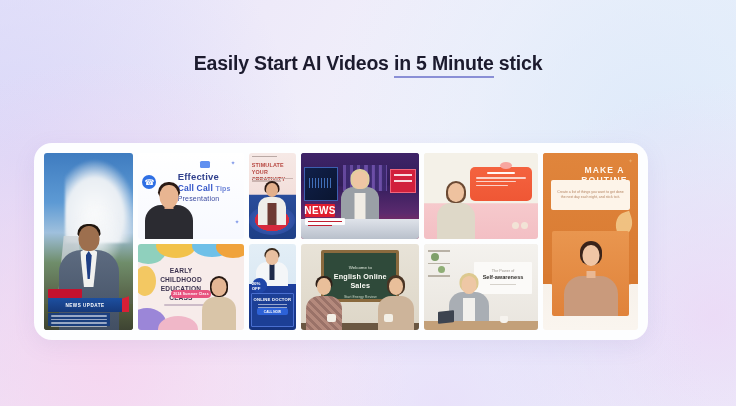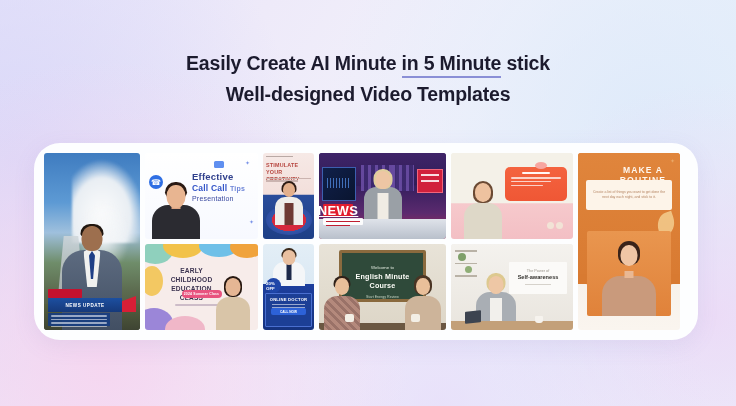--- a/index.html
+++ b/index.html
@@ -25,23 +25,23 @@
     letter-spacing:-0.2px;
   }
   .heading .u {
     border-bottom:2.2px solid #8a8fd6;
     padding-bottom:2px;
   }
 
   
   .panel {
     position:absolute; left:34px; top:143px;
-    width:664px; height:197px;
+    width:614px; height:197px;
     background:#fdfeff;
-    border-radius:26px;
+    border-radius:18px;
     box-shadow:0 6px 22px rgba(120,110,180,0.10);
     padding:10px;
   }
   .grid {
     width:100%; height:100%;
     display:flex; gap:5px;
   }
   .col { display:flex; flex-direction:column; gap:5px; height:100%; }
   .c1 { width:96px; }
   .c2 { width:113px; }
@@ -230,21 +230,21 @@
   .t4 .anch .in { position:absolute; left:50%; transform:translateX(-50%); bottom:0; width:11px; height:26px; background:#f0ece4; }
   .t4 .desk {
     position:absolute; left:0; bottom:0; width:100%; height:20px;
     background:linear-gradient(#dfe3ea,#b9c0cb);
   }
   .t4 .news {
     position:absolute; left:4px; bottom:22px; width:30px; height:13px;
     background:#e11d2e; border-radius:1px;
     display:flex; align-items:center; justify-content:center;
   }
-  .t4 .news span { color:#fff; font-size:13px; font-weight:bold; letter-spacing:.4px;text-decoration:underline; }
+  .t4 .news span { color:#fff; font-size:10px; font-weight:bold; letter-spacing:.4px; }
   .t4 .tick {
     position:absolute; left:4px; bottom:14px; width:40px; height:7px;
     background:rgba(255,255,255,.92); border-radius:1px;
   }
   .t4 .tick i { display:block; height:1.4px; margin:2.8px 3px; background:#c01e30; }
 
   
   .t5 { background:linear-gradient(#f3f1e7 0%,#f2efe4 58%,#f6c9cc 59%,#f3bfc4 100%); }
   .t5 .wm { position:absolute; left:0; top:0; width:100%; height:58%; background:#f4f1e8; }
   .t5 .ppl { position:absolute; left:10px; bottom:0; width:44px; height:56px; }
@@ -390,23 +390,22 @@
   .t10 .ppl .in { position:absolute; left:50%; transform:translateX(-50%); bottom:0; width:12px; height:24px; background:#f2f0ec; }
   .t10 .desk { position:absolute; left:0; bottom:0; width:100%; height:9px; background:#c3a079; }
   .t10 .lap { position:absolute; left:14px; bottom:7px; width:16px; height:12px; background:#3d4450; border-radius:1px; transform:skewY(-6deg); }
   .t10 .mug { position:absolute; right:30px; bottom:7px; width:8px; height:7px; background:#f6f3ee; border-radius:1px 1px 3px 3px; }
 </style>
 </head>
 <body>
 
 <div class="heading">
   <div>
-    <span>Easily Create AI Minute </span><span class="u">in 5 Minute</span><span> stick</span>
+    <span>Easily Start AI Videos </span><span class="u">in 5 Minute</span><span> stick</span>
   </div>
-  <div>Well-designed Video Templates</div>
 </div>
 
 <div class="panel">
   <div class="grid">
 
     <div class="col c1">
       <div class="cell tall t1">
         <div class="cloud"></div>
         <div class="cloud2"></div>
         <div class="tower"></div>
@@ -539,21 +538,21 @@
         </div>
         <div class="tick">
             <i></i>
             <i style="width:60%"></i>
           </div>
       </div>
 
       <div class="cell half t9">
         <div class="board">
           <div class="l1">Welcome to</div>
-          <div class="l2">English Minute Course</div>
+          <div class="l2">English Online Sales</div>
           <div class="l3">Start Energy Review</div>
         </div>
         <div class="floor"></div>
         <div class="pL">
           <div class="bd"></div>
             <div class="hr"></div>
             <div class="hd"></div>
         </div>
         <div class="pR">
           <div class="bd"></div>

